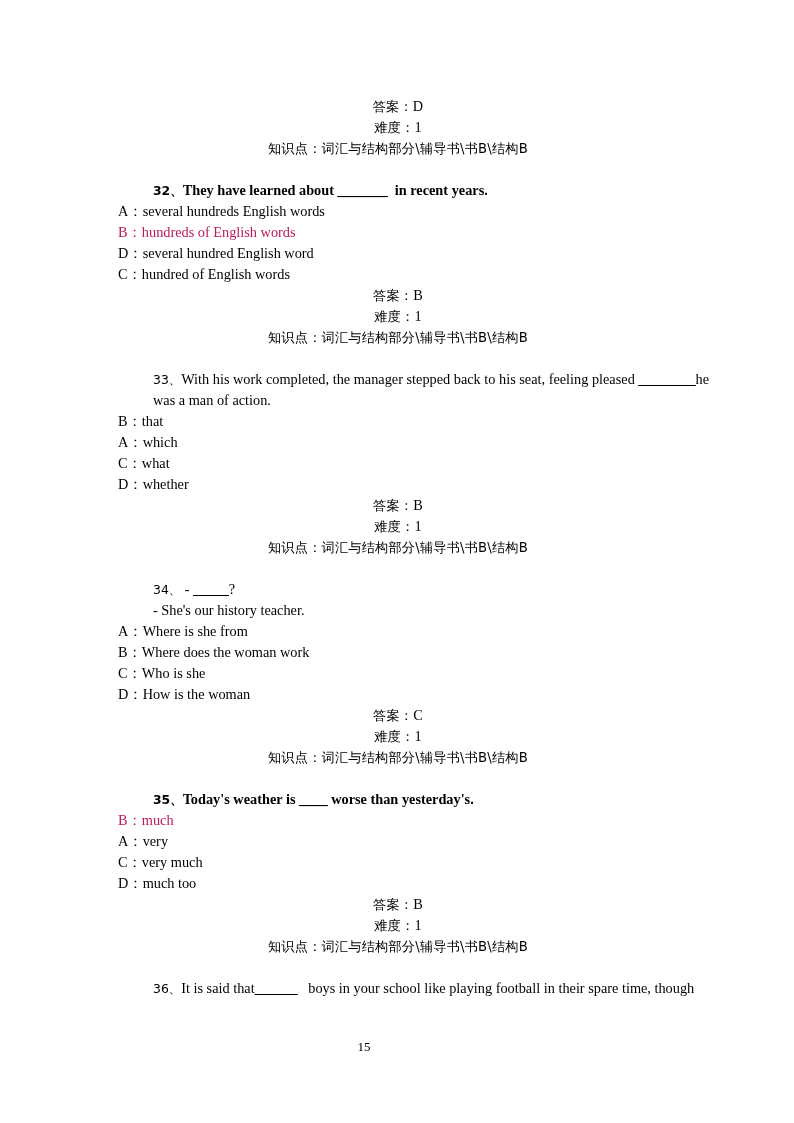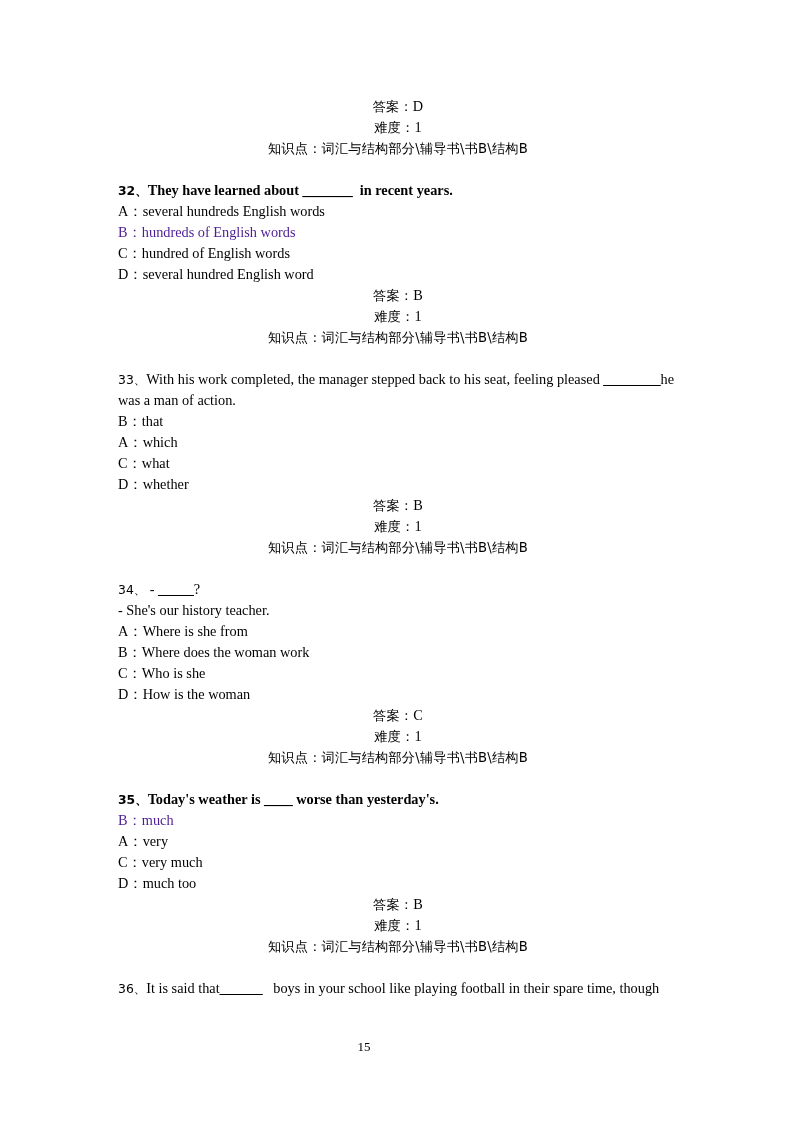--- a/index.html
+++ b/index.html
@@ -41,38 +41,39 @@
     letter-spacing: 0.2px;
     text-align: center;
   }
   .cjk .val {
     font-family: "Liberation Serif", "DejaVu Serif", serif;
     font-size: 14.3px;
   }
   .qhead {
     font-size: 14.3px;
     line-height: 21px;
+    margin-left: 35px;
   }
   .qhead.bold {
     font-weight: bold;
   }
   .qhead .qnum {
     font-family: "DejaVu Sans", "Liberation Sans", sans-serif;
     font-size: 12.4px;
   }
   .qhead.bold .qnum {
     font-weight: bold;
   }
   .opt {
     font-size: 14.3px;
     line-height: 21px;
     white-space: pre;
   }
   .opt .lbl { }
-  .opt.red { color: #4c1d95; }
+  .opt.red { color: #be185d; }
   .red { color: #ff0000; }
   .blank {
     text-decoration: underline;
     letter-spacing: 0px;
   }
   .gap {
     height: 21px;
     line-height: 21px;
     font-size: 14.3px;
   }
@@ -97,22 +98,22 @@
 
     <div class="cjk"><span>答案：</span><span class="val">D</span></div>
     <div class="cjk"><span>难度：</span><span class="val">1</span></div>
     <div class="cjk"><span>知识点：</span><span>词汇与结构部分\辅导书\书B\结构B</span></div>
 
     <div class="gap">&nbsp;</div>
 
     <div class="qhead bold"><span class="qnum">32、</span><span>They have learned about </span><span class="blank">_______</span><span style="white-space:pre">  in recent years.</span></div>
     <div class="opt"><span class="lbl">A：</span><span>several hundreds English words</span></div>
     <div class="opt red"><span class="lbl">B：</span><span>hundreds of English words</span></div>
+    <div class="opt"><span class="lbl">D：</span><span>several hundred English word</span></div>
     <div class="opt"><span class="lbl">C：</span><span>hundred of English words</span></div>
-    <div class="opt"><span class="lbl">D：</span><span>several hundred English word</span></div>
     <div class="cjk"><span>答案：</span><span class="val">B</span></div>
     <div class="cjk"><span>难度：</span><span class="val">1</span></div>
     <div class="cjk"><span>知识点：</span><span>词汇与结构部分\辅导书\书B\结构B</span></div>
 
     <div class="gap">&nbsp;</div>
 
     <div class="qhead q33line1"><span class="qnum">33、</span><span>With his work completed, the manager stepped back to his seat, feeling pleased </span><span class="blank">________</span><span>he</span></div>
     <div class="qhead">was a man of action.</div>
     <div class="opt"><span class="lbl">B：</span><span>that</span></div>
     <div class="opt"><span class="lbl">A：</span><span>which</span></div>

